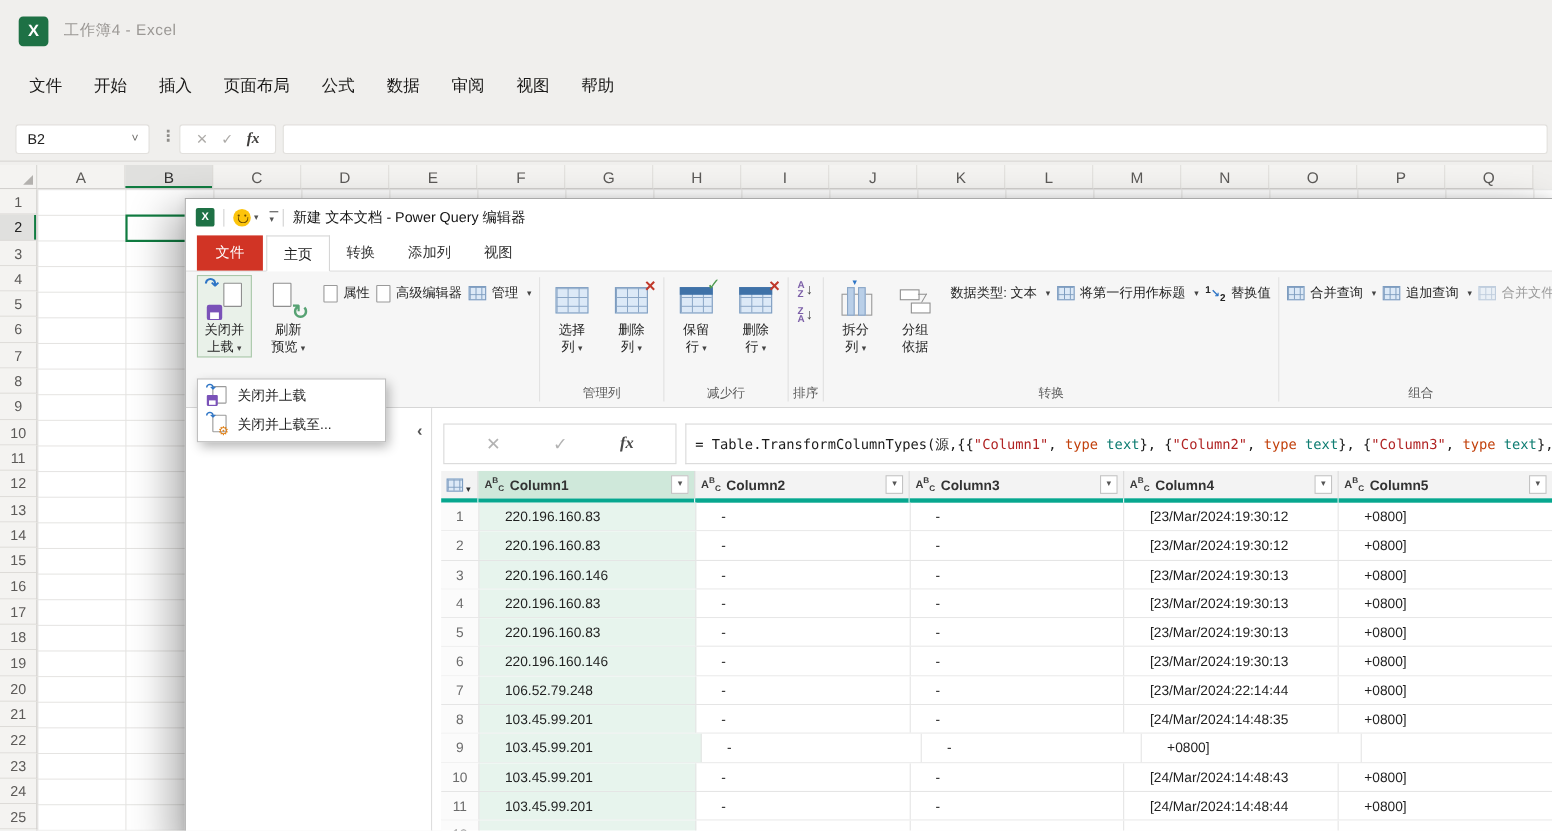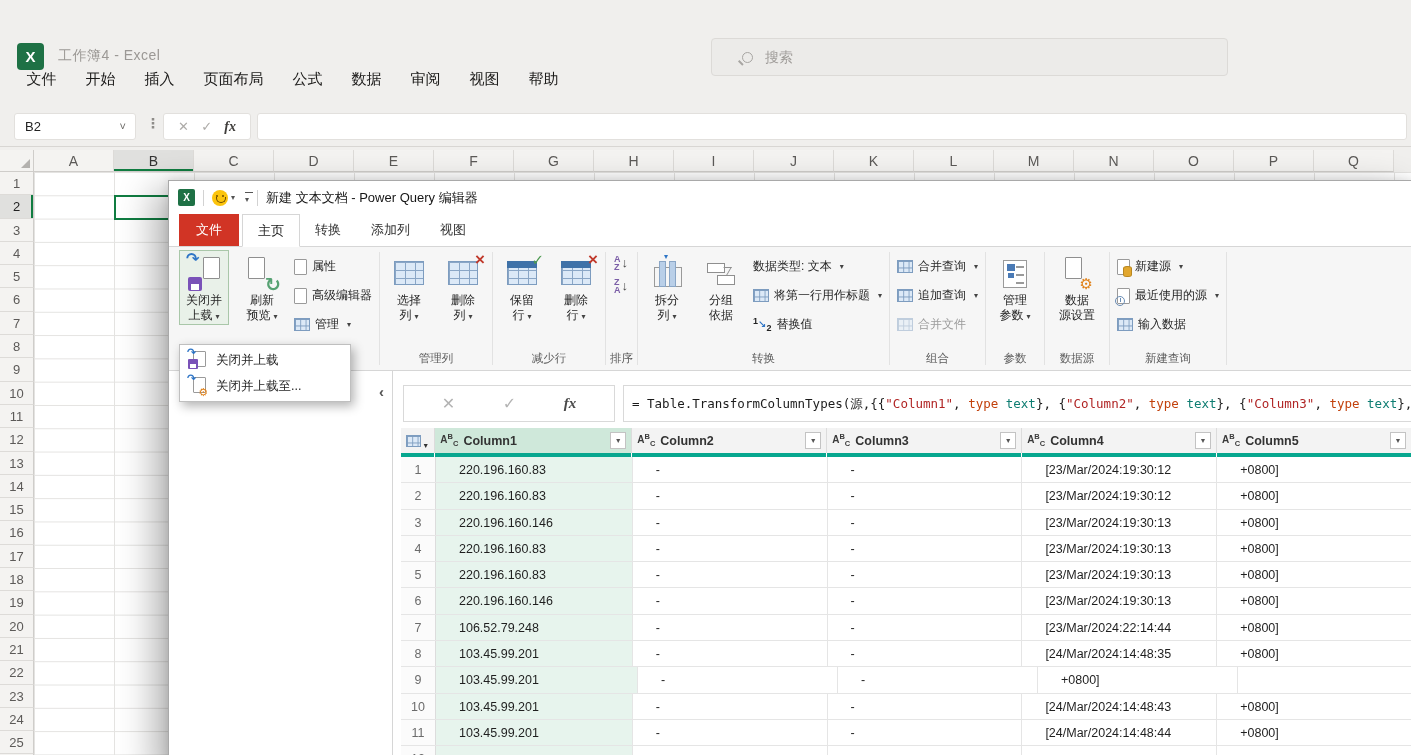--- a/index.html
+++ b/index.html
@@ -1,21 +1,21 @@
 <!DOCTYPE html>
 <html><head>
 <meta charset="utf-8">
 <style>
   * { margin:0; padding:0; box-sizing:border-box; }
   html,body { width:1411px; height:755px; }
   body { font-family:"Liberation Sans","DejaVu Sans",sans-serif; background:#f0efed; overflow:hidden; }
   #root { position:relative; width:1411px; height:755px; overflow:hidden; background:#f0efed; }
 
   
-  .xl-titlebar { position:absolute; left:0; top:0; width:100%; height:56px; background:#f0efed;margin-top:28px; }
+  .xl-titlebar { position:absolute; left:0; top:0; width:100%; height:56px; background:#f0efed; }
   .xl-appicon { position:absolute; left:17px; top:15px; width:27px; height:27px; background:#1e7145; border-radius:4px; }
   .xl-appicon::before { content:"X"; position:absolute; inset:0; color:#fff; font-weight:bold; font-size:15px; text-align:center; line-height:27px; }
   .xl-title { position:absolute; left:58px; top:19px; font-size:14px; color:#9b9895; letter-spacing:.5px; }
   .xl-search { position:absolute; left:711px; top:10px; width:517px; height:38px; background:#ecebe9; border:1px solid #dcdad7; border-radius:4px; display:flex; align-items:center; padding-left:30px; }
   .mag { position:relative; width:11px; height:11px; border:1.5px solid #a7a5a2; border-radius:50%; margin-right:12px; }
   .mag::after { content:""; position:absolute; left:-5px; top:9px; width:6px; height:1.5px; background:#a7a5a2; transform:rotate(45deg); }
   .xl-search input { border:none; outline:none; background:transparent; font-size:14px; color:#444; width:400px; }
   .xl-search input::placeholder { color:#a09d9a; }
 
   .xl-menubar { position:absolute; left:12px; top:58px; height:42px; display:flex; align-items:center; }
@@ -68,21 +68,21 @@
   
   .pq-ribbon { position:absolute; left:0; top:66px; right:0; height:124px; background:#f6f6f6; border-bottom:1px solid #d6d6d6; display:flex; align-items:stretch; padding-left:6px; overflow:hidden; }
   .rgroup { display:flex; flex-direction:column; padding:3px 4px 0 4px; }
   .rrow { flex:1; display:flex; align-items:flex-start; gap:4px; }
   .glabel { height:21px; line-height:19px; text-align:center; font-size:11.5px; color:#5c5c5c; white-space:nowrap; }
   .rsep { width:1px; background:#e2e2e2; margin:5px 0; flex:0 0 auto; }
   .bigbtn { width:50px; display:flex; flex-direction:column; align-items:center; padding-top:4px; border:1px solid transparent; }
   .bigbtn.pressed { background:#e9f1e9; border:1px solid #a9c7a9; }
   .bicon { position:relative; width:36px; height:38px; flex:0 0 auto; }
   .blbl { text-align:center; font-size:12px; line-height:15px; color:#262626; white-space:nowrap; }
-  .smcol { display:flex; flex-direction:column; justify-content:space-between; padding-top:2px; }
+  .smcol { display:flex; flex-direction:row; justify-content:space-between; padding-top:2px; }
   .smbtn { display:flex; align-items:center; height:29px; gap:5px; font-size:12px; color:#262626; white-space:nowrap; padding:0 3px; }
   .smbtn.disabled { color:#9b9b9b; }
   .smbtn.disabled .i-grid-sm { opacity:.45; }
   .drop::after { content:"▾"; font-size:8px; color:#444; margin-left:3px; }
 
   
   .i-doc { position:absolute; width:17px; height:22px; background:#fff; border:1px solid #8f8f8f; border-radius:1px; }
   .i-doc.r { right:2px; top:2px; }
   .i-floppy { position:absolute; left:2px; bottom:2px; width:14px; height:14px; background:#7a52b8; border-radius:2px; }
   .i-floppy::after { content:""; position:absolute; left:3px; bottom:1px; width:8px; height:6px; background:#fff; }
@@ -165,24 +165,20 @@
   .t-c.selcol { background:#e7f4ed; }
 </style>
 </head>
 <body>
 
 <div id="root">
 
   <div class="xl-titlebar">
     <div class="xl-appicon"></div>
     <div class="xl-title">工作簿4 - Excel</div>
-    <div class="xl-search">
-      <span class="mag"></span>
-      <input type="text" placeholder="搜索" style="">
-    </div>
   </div>
 
   <div class="xl-menubar">
     <span class="xl-menutab">文件</span>
     <span class="xl-menutab">开始</span>
     <span class="xl-menutab">插入</span>
     <span class="xl-menutab">页面布局</span>
     <span class="xl-menutab">公式</span>
     <span class="xl-menutab">数据</span>
     <span class="xl-menutab">审阅</span>

